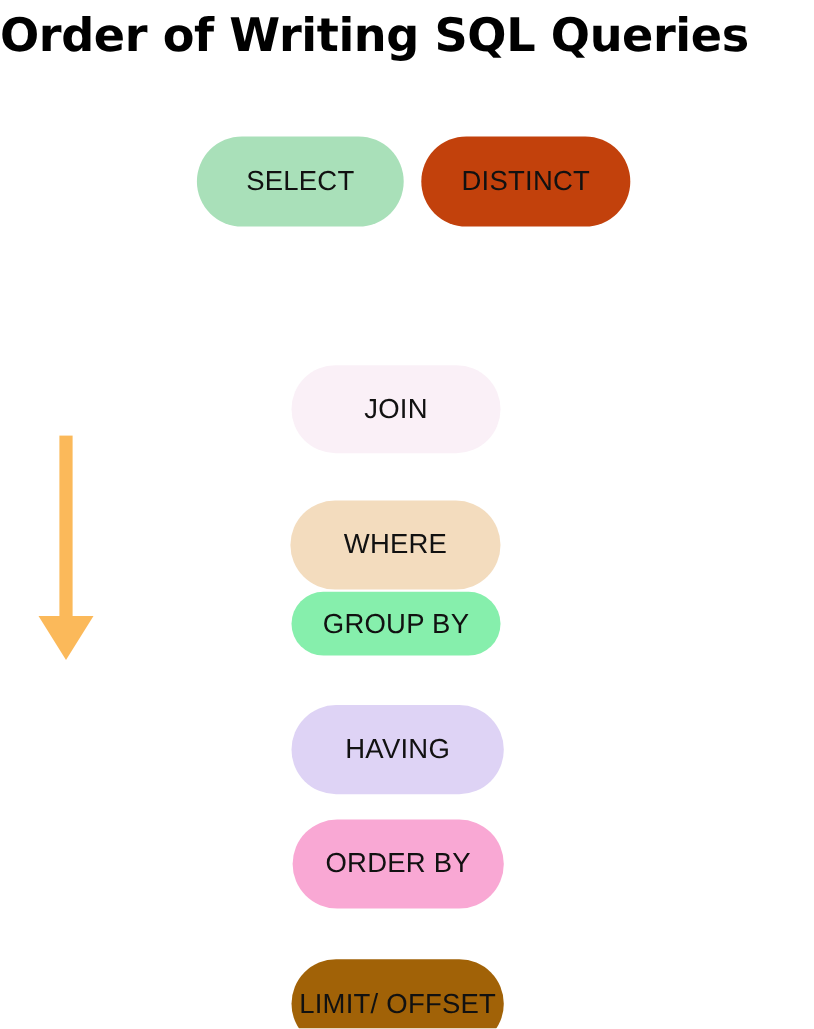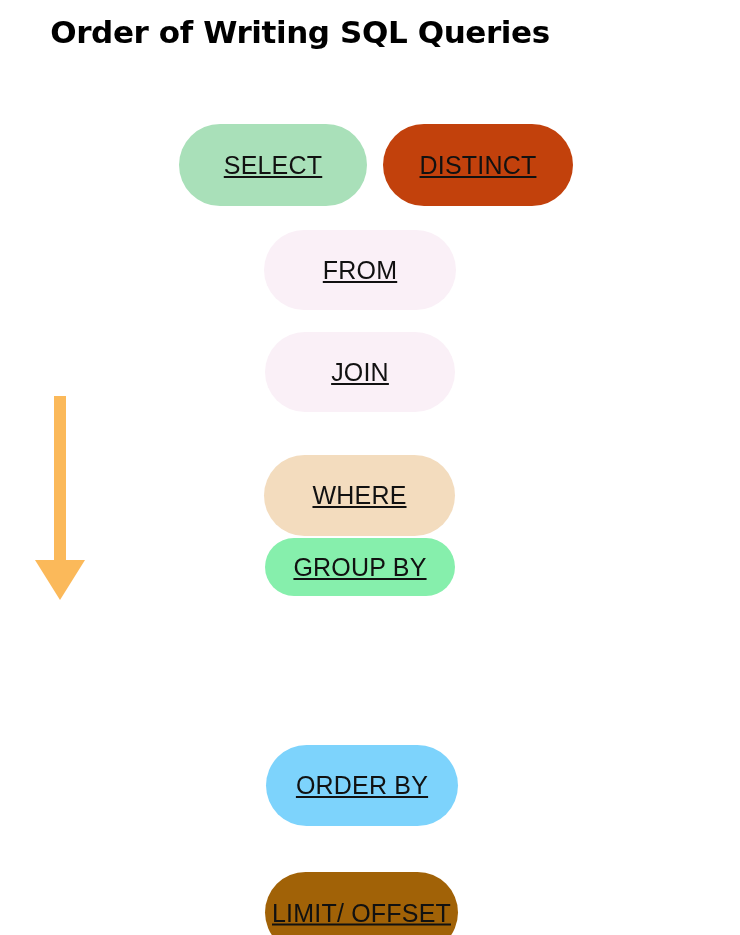--- a/index.html
+++ b/index.html
@@ -21,21 +21,21 @@
   }
 
   
   .page-title {
     position: absolute;
     left: 0;
     top: 8px;
     width: 600px;
     text-align: center;
     font-family: "DejaVu Sans", "Liberation Sans", sans-serif;
-    font-size: 31px;
+    font-size: 42px;
     font-weight: bold;
     letter-spacing: -0.4px;
     color: #000000;
     line-height: 48px;
     white-space: nowrap;
   }
 
   
   .pill {
     position: absolute;
@@ -47,21 +47,20 @@
     font-family: "Liberation Sans", "DejaVu Sans", sans-serif;
     font-size: 25px;
     font-weight: 400;
     color: #111111;
     letter-spacing: 0.2px;
     white-space: nowrap;
   }
   .pill .pill-label {
     display: block;
     line-height: 1;
-    text-decoration: underline;
   }
   
   .pill.overflow .pill-label {
     position: absolute;
     left: 50%;
     top: 50%;
     transform: translate(-50%, -50%);
   }
 
   
@@ -82,38 +81,38 @@
   </svg>
 
   <div class="pill" style="left:179px; top:124px; width:188px; height:82px; background:#A9E0B9;">
     <span class="pill-label">SELECT</span>
   </div>
 
   <div class="pill" style="left:383px; top:124px; width:190px; height:82px; background:#c2410c;">
     <span class="pill-label">DISTINCT</span>
   </div>
 
-  <div class="pill" style="left:264px; top:230px; width:192px; height:80px; background:#FAF0F7;">
-    <span class="pill-label">FROM</span>
-  </div>
 
   <div class="pill" style="left:265px; top:332px; width:190px; height:80px; background:#FAF0F7;align-items:center;">
     <span class="pill-label">JOIN</span>
   </div>
 
   <div class="pill" style="left:264px; top:435px; width:191px; height:81px; background:#F3DCBE;margin-top:20px;">
     <span class="pill-label">WHERE</span>
   </div>
 
   <div class="pill" style="left:265px; top:538px; width:190px; height:58px; background:#86efac;">
     <span class="pill-label">GROUP BY</span>
   </div>
 
+  <div class="pill" style="left:265px; top:641px; width:193px; height:81px; background:#DED3F5;">
+    <span class="pill-label">HAVING</span>
+  </div>
 
-  <div class="pill" style="left:266px; top:745px; width:192px; height:81px; background:#7dd3fc;">
+  <div class="pill" style="left:266px; top:745px; width:192px; height:81px; background:#f9a8d4;">
     <span class="pill-label">ORDER BY</span>
   </div>
 
   <div class="pill overflow" style="left:265px; top:848px; width:193px; height:81px; background:#a16207;margin-top:24px;">
     <span class="pill-label">LIMIT/ OFFSET</span>
   </div>
 
 </div>
 
 </body></html>

